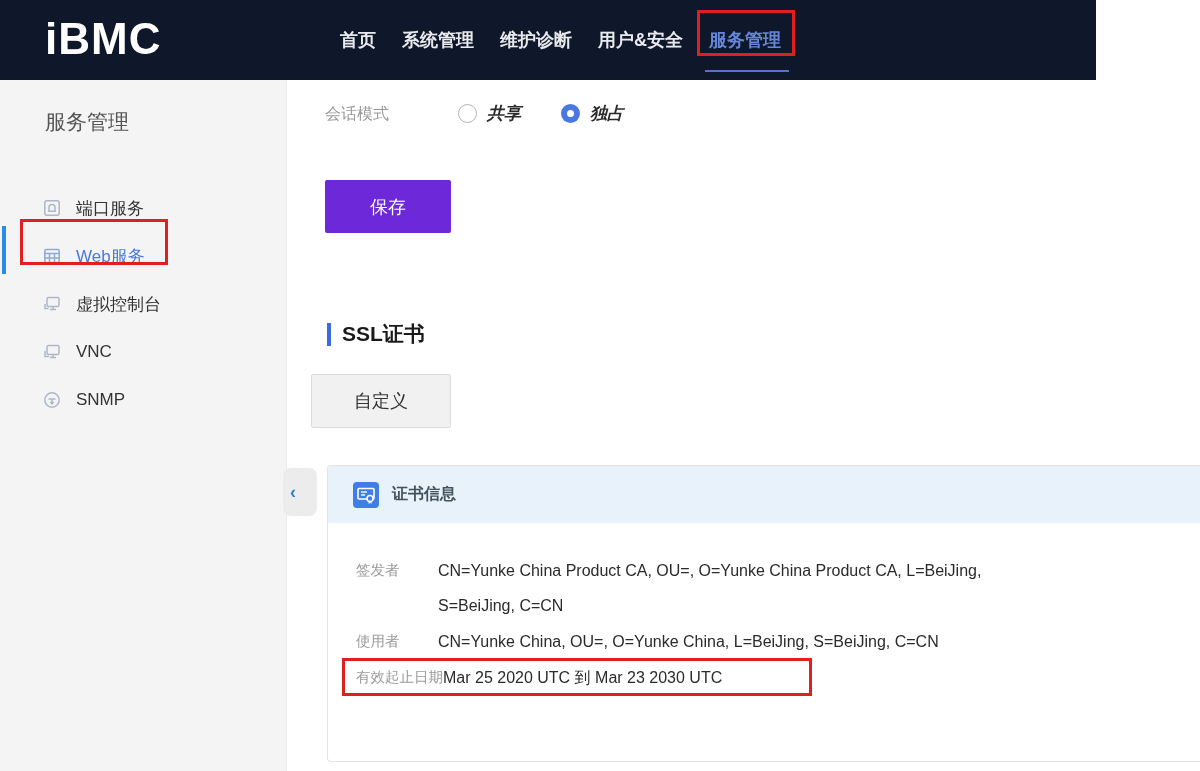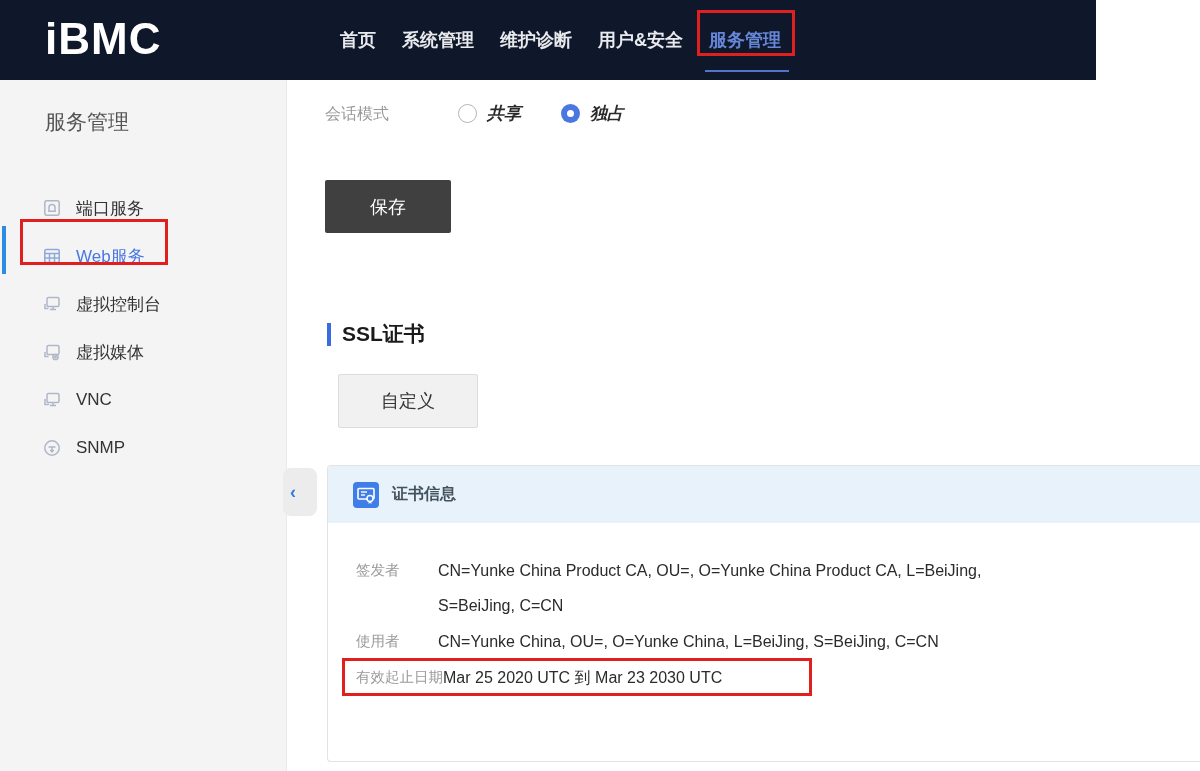--- a/index.html
+++ b/index.html
@@ -82,31 +82,31 @@
     display:flex; align-items:center; justify-content:center;
   }
   .radio.checked { border:none; background:#4a77e0; }
   .radio.checked::after {
     content:""; width:7px; height:7px; border-radius:50%; background:#fff;
   }
   .radio-label { font-size:17px; font-weight:600; color:#2b2b2b;font-style:italic; }
 
   .save-btn {
     position:absolute; left:38px; top:100px; width:126px; height:53px;
-    background:#404040; color:#ffffff; font-size:18px; border:none;
+    background:#6d28d9; color:#ffffff; font-size:18px; border:none;
     border-radius:2px; cursor:pointer;
     font-family:inherit;
   }
 
   .ssl-title { position:absolute; left:40px; top:240px; display:flex; align-items:center; }
   .ssl-bar { width:4px; height:23px; background:#3a6be0; margin-right:11px; }
   .ssl-text { font-size:21px; font-weight:bold; color:#1a1a1a; }
 
   .custom-btn {
-    position:absolute; left:51px; top:294px; width:140px; height:54px;
+    position:absolute; left:24px; top:294px; width:140px; height:54px;
     background:#f1f1f1; border:1px solid #dcdcdc; border-radius:2px;
     font-size:18px; color:#333; cursor:pointer;
     font-family:inherit;
   }
 
   
   .cert-panel {
     position:absolute; left:40px; top:385px; right:0; height:297px;
     background:#fff; border:1px solid #e3e3e3; border-right:none;
     border-radius:4px 0 0 4px;
@@ -189,31 +189,20 @@
         <svg width="20" height="20" viewBox="0 0 20 20" fill="none" stroke="#aeb7c6" stroke-width="1.5">
           <rect x="5" y="3.5" width="12" height="9" rx="1.5"></rect>
           <line x1="8" y1="15.5" x2="14" y2="15.5"></line>
           <line x1="11" y1="12.5" x2="11" y2="15.5"></line>
           <path d="M3 10 v4.5 h3.5"></path>
         </svg>
       </span>
       <span>虚拟控制台</span>
     </div>
 
-    <div class="menu-item">
-      <span class="mi-icon">
-        <svg width="20" height="20" viewBox="0 0 20 20" fill="none" stroke="#aeb7c6" stroke-width="1.5">
-          <rect x="5" y="3.5" width="12" height="9" rx="1.5"></rect>
-          <path d="M3 10 v4.5 h3.5"></path>
-          <circle cx="13.5" cy="15" r="2.6"></circle>
-          <circle cx="13.5" cy="15" r="0.7"></circle>
-        </svg>
-      </span>
-      <span>虚拟媒体</span>
-    </div>
 
     <div class="menu-item">
       <span class="mi-icon">
         <svg width="20" height="20" viewBox="0 0 20 20" fill="none" stroke="#aeb7c6" stroke-width="1.5">
           <rect x="5" y="3.5" width="12" height="9" rx="1.5"></rect>
           <line x1="8" y1="15.5" x2="14" y2="15.5"></line>
           <line x1="11" y1="12.5" x2="11" y2="15.5"></line>
           <path d="M3 9 v5.5 h4"></path>
         </svg>
       </span>

